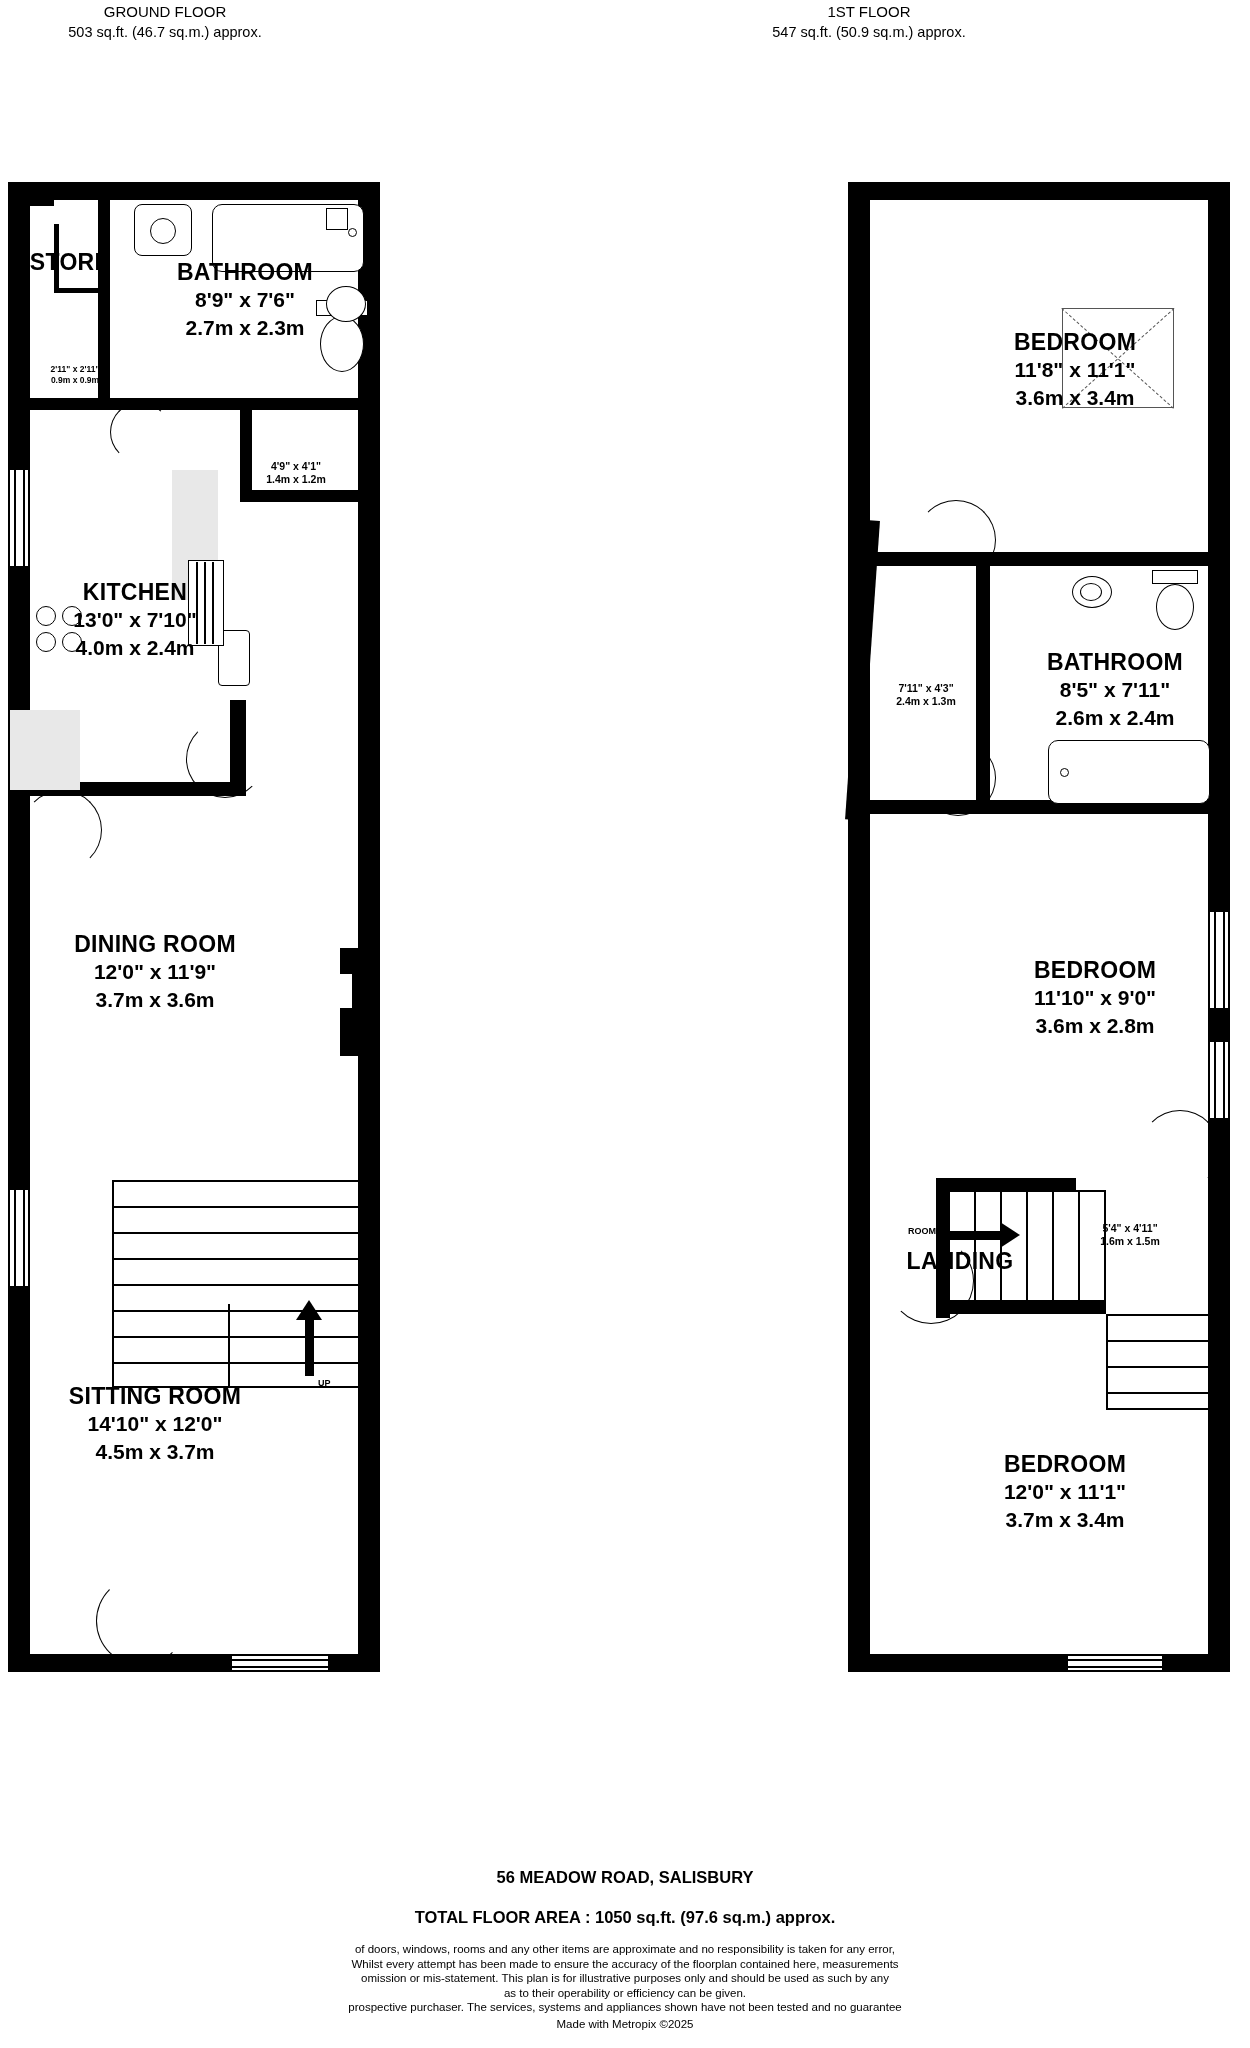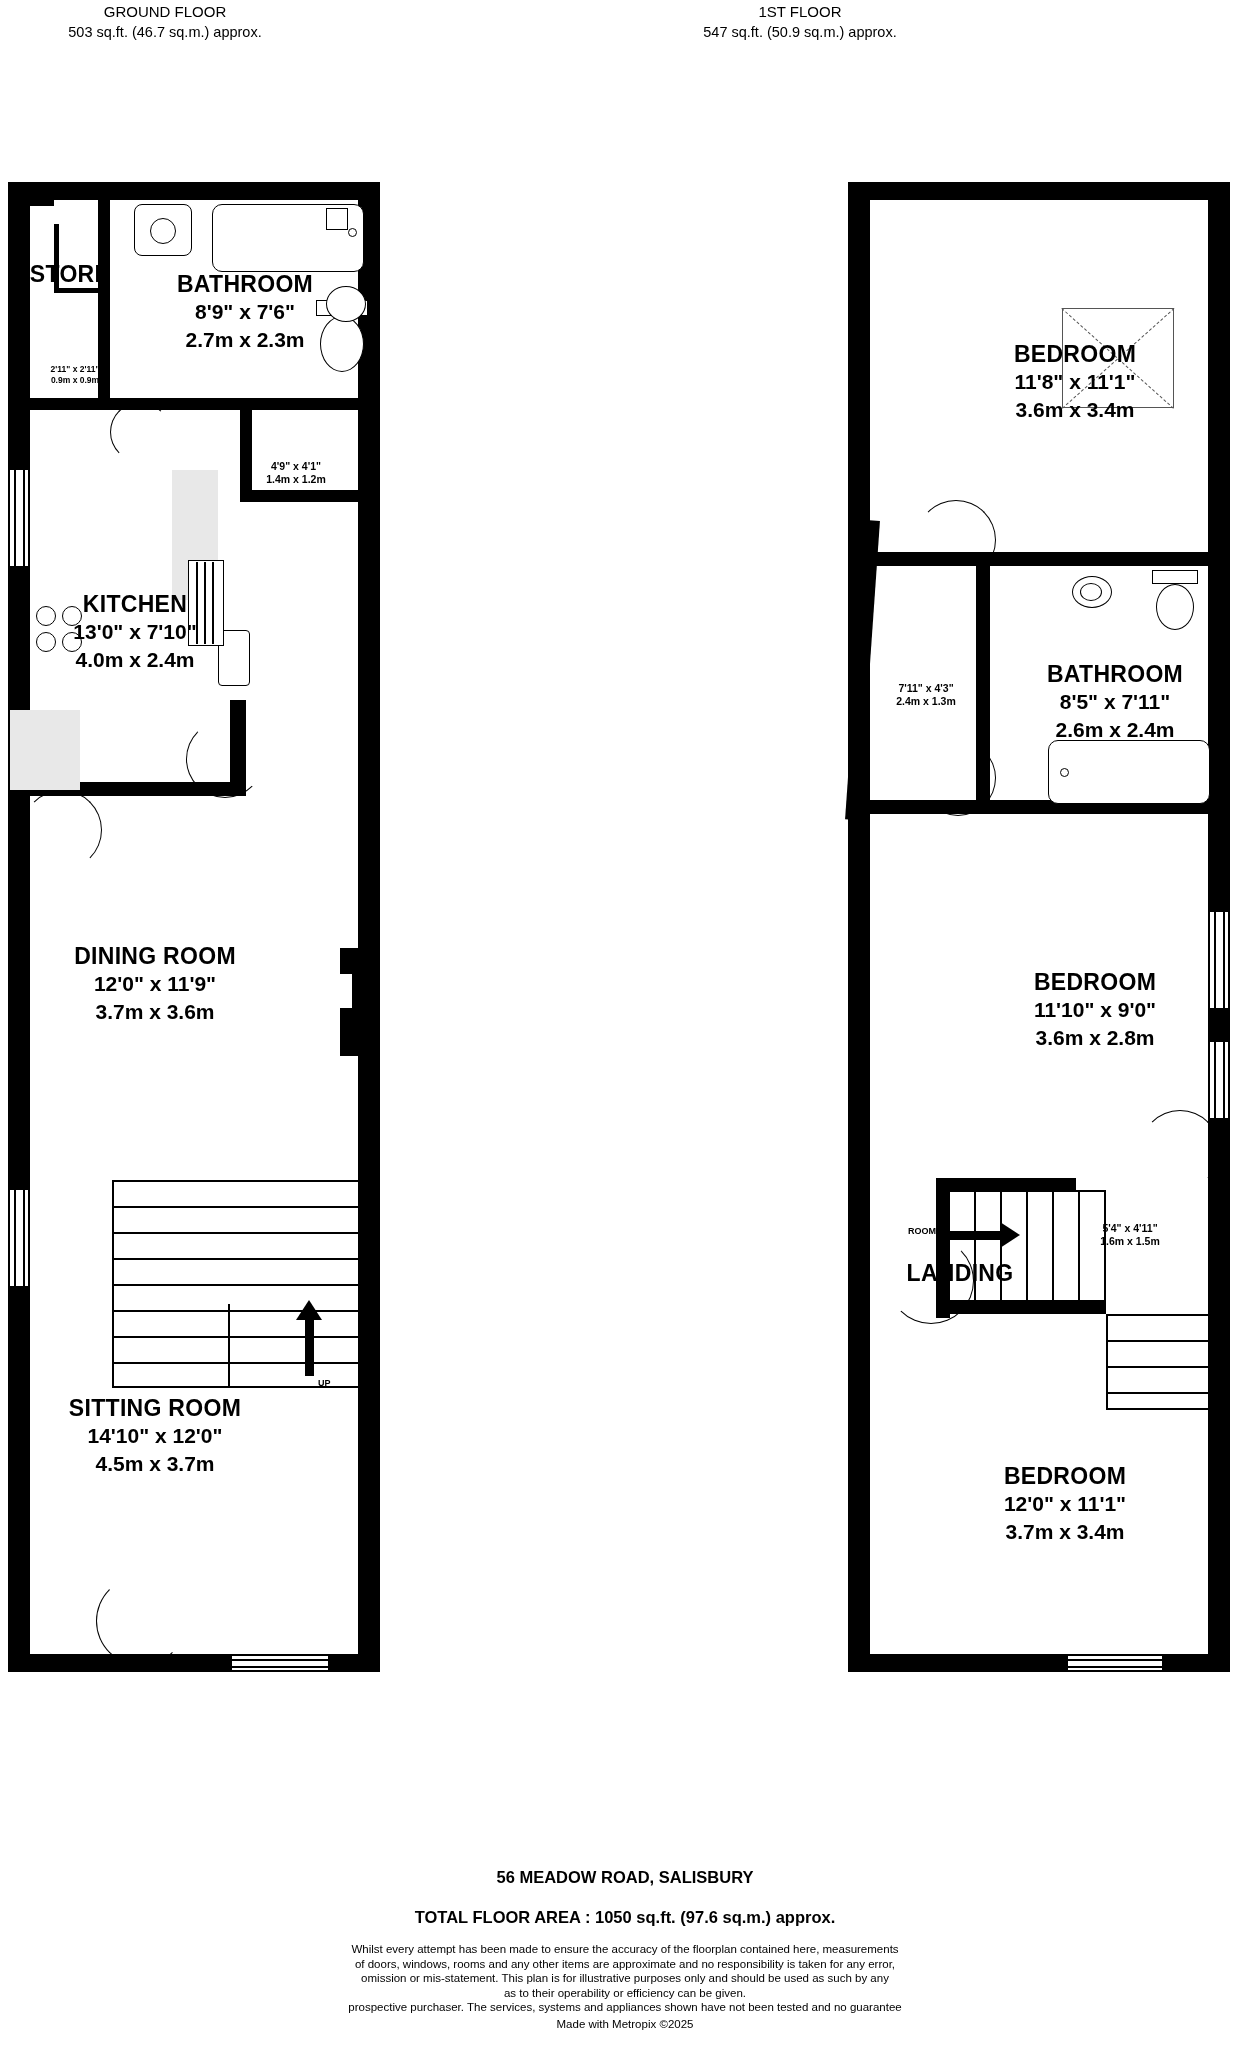--- a/index.html
+++ b/index.html
@@ -31,21 +31,21 @@
   .outline { position: absolute; border: 2px solid #000; background: transparent; }
   .greyfill { position: absolute; background: #e8e8e8; }
 
   
   .room-label {
     position: absolute;
     text-align: center;
     white-space: nowrap;
     line-height: 28px;
   }
-  .room-label .nm { font-size: 23px; font-weight: 700; letter-spacing: .3px; margin-top: 12px; }
+  .room-label .nm { font-size: 23px; font-weight: 700; letter-spacing: .3px; }
   .room-label .d1 { font-size: 21px; font-weight: 700; }
   .room-label .d2 { font-size: 21px; font-weight: 700; }
 
   .small-label {
     position: absolute;
     text-align: center;
     white-space: nowrap;
     font-size: 10.5px;
     line-height: 13px;
     font-weight: 600;
@@ -84,21 +84,21 @@
 </head>
 <body>
 
 <div class="canvas">
 
   <div class="floor-title" style="left:0px; top:2px; width:330px;">
     <div>GROUND FLOOR</div>
     <div class="sub">503 sq.ft. (46.7 sq.m.) approx.</div>
   </div>
 
-  <div class="floor-title" style="left:635px; top:2px; width:330px;">
+  <div class="floor-title" style="left:704px; top:2px; width:330px;">
     <div>1ST FLOOR</div>
     <div class="sub">547 sq.ft. (50.9 sq.m.) approx.</div>
   </div>
 
   <div>
 
     <div class="wall" style="left:8px; top:182px; width:22px; height:1490px;"></div>
 
     <div class="wall" style="left:358px; top:182px; width:22px; height:1490px;"></div>
 
@@ -340,22 +340,22 @@
       <div class="nm">BEDROOM</div>
       <div class="d1">12'0"  x 11'1"</div>
       <div class="d2">3.7m  x 3.4m</div>
     </div>
   </div>
 
   <div class="footer addr" style="top:1868px;">56 MEADOW ROAD, SALISBURY</div>
   <div class="footer area" style="top:1908px;">TOTAL FLOOR AREA : 1050 sq.ft. (97.6 sq.m.) approx.</div>
 
   <div class="footer disclaimer" style="top:1942px;">
+    <div>of doors, windows, rooms and any other items are approximate and no responsibility is taken for any error,</div>
     <div>Whilst every attempt has been made to ensure the accuracy of the floorplan contained here, measurements</div>
-    <div>of doors, windows, rooms and any other items are approximate and no responsibility is taken for any error,</div>
     <div>omission or mis-statement. This plan is for illustrative purposes only and should be used as such by any</div>
     <div>as to their operability or efficiency can be given.</div>
     <div>prospective purchaser. The services, systems and appliances shown have not been tested and no guarantee</div>
   </div>
 
   <div class="footer madewith" style="top:2018px;">Made with Metropix ©2025</div>
 
 </div>
 
 </body></html>

